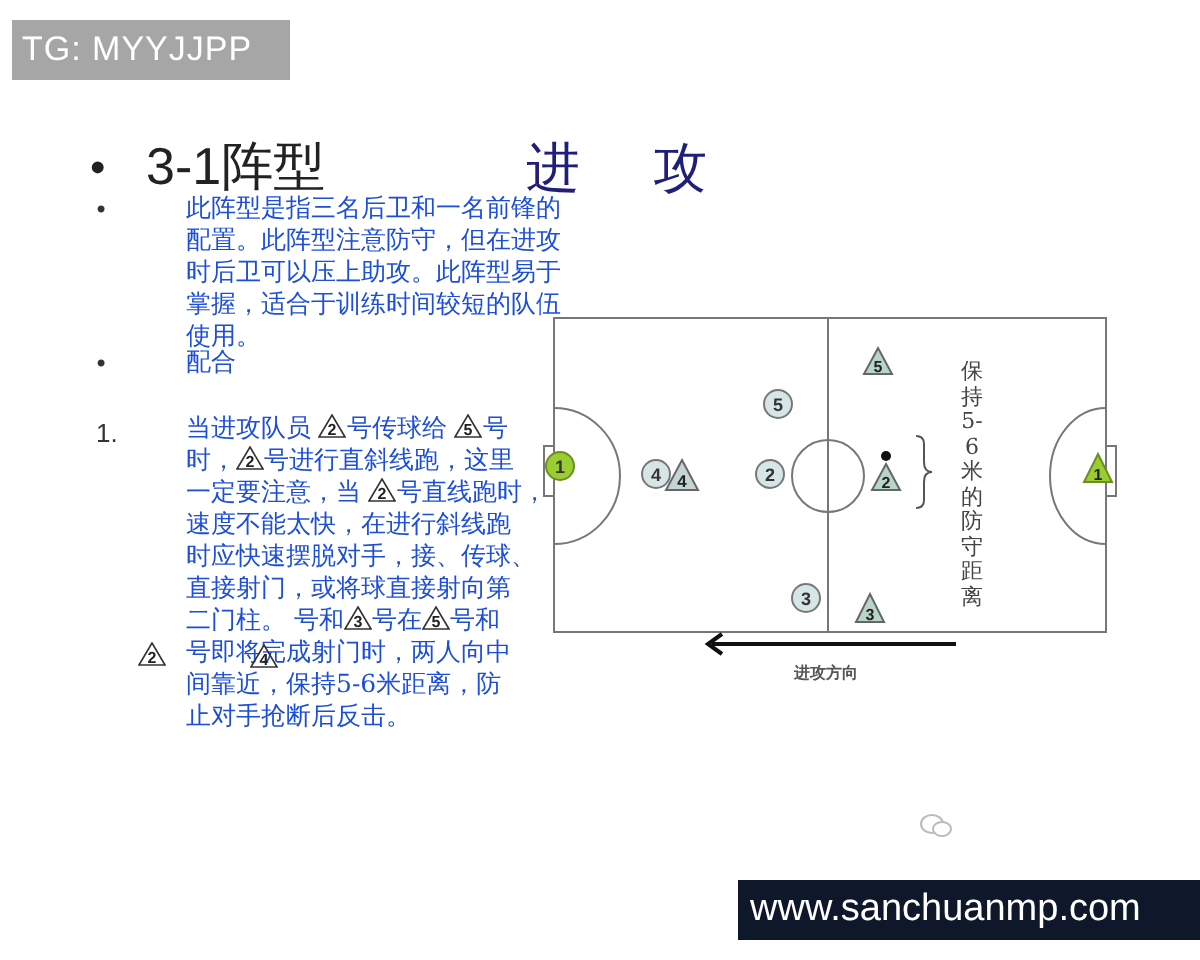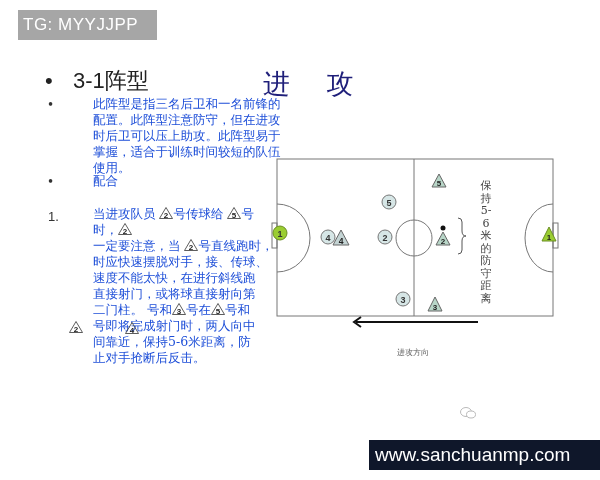--- a/index.html
+++ b/index.html
@@ -1,26 +1,26 @@
 <!DOCTYPE html>
 <html><head>
 <meta charset="utf-8">
 <style>
   html,body{margin:0;padding:0;}
   body{width:600px;height:480px;position:relative;background:#ffffff;overflow:hidden;font-family:"DejaVu Serif",serif;color:#333;}
-  .tg-badge{position:absolute;left:18px;top:10px;width:139px;height:30px;background:#a6a6a6;color:#fff;font-family:"Liberation Sans",sans-serif;font-size:17px;line-height:30px;padding-left:5px;box-sizing:border-box;letter-spacing:0.5px;}
+  .tg-badge{position:absolute;left:6px;top:10px;width:139px;height:30px;background:#a6a6a6;color:#fff;font-family:"Liberation Sans",sans-serif;font-size:17px;line-height:30px;padding-left:5px;box-sizing:border-box;letter-spacing:0.5px;}
   .slide-title{position:absolute;left:263px;top:46px;font-family:"DejaVu Sans",sans-serif;font-size:27px;color:#1f1f7a;letter-spacing:14px;margin-top:20px;}
   .heading-row{position:absolute;left:45px;top:66px;display:flex;align-items:center;}
   .bullet-big{width:28px;font-size:22px;color:#222;font-family:"Liberation Sans",sans-serif;}
-  .heading{font-family:"Liberation Sans",sans-serif;font-size:22px;color:#222;}
+  .heading{font-family:"Liberation Sans",sans-serif;font-size:26px;color:#222;}
   .para{position:absolute;left:93px;font-size:12.5px;line-height:16px;color:#1d4ed8;width:190px;}
   .bullet-small{position:absolute;left:47px;font-size:12px;color:#333;}
   .num{position:absolute;left:48px;font-family:"Liberation Sans",sans-serif;font-size:13px;color:#333;}
   .tri-inline{display:inline-block;width:14px;height:12px;vertical-align:-1px;}
-  .caption{position:absolute;left:397px;top:347px;font-size:8px;color:#555;}
+  .caption{position:absolute;left:397px;top:331px;font-size:8px;color:#555;font-weight:bold;}
   .wechat{position:absolute;left:420px;top:407px;font-size:12px;color:#aaa;display:flex;align-items:center;gap:20px;flex-direction:column;}
   .url-badge{position:absolute;left:369px;top:440px;width:240px;height:30px;background:#0f172a;color:#fff;font-family:"Liberation Sans",sans-serif;font-size:19px;line-height:30px;padding-left:6px;box-sizing:border-box;}
 </style>
 </head>
 <body>
 
 <div class="tg-badge">TG: MYYJJPP</div>
 
 <div class="slide-title">进 攻</div>
 
@@ -41,27 +41,27 @@
   <div><span>当进攻队员</span> <svg class="tri-inline" viewBox="0 0 14 12">
         <polygon points="7,0.5 13.5,11.5 0.5,11.5" fill="#fff" stroke="#333" stroke-width="0.8"></polygon>
         <text x="7" y="10.5" font-size="8" text-anchor="middle" font-family="Liberation Sans,sans-serif" font-weight="bold" fill="#222">2</text>
       </svg><span>号传球给</span> <svg class="tri-inline" viewBox="0 0 14 12">
         <polygon points="7,0.5 13.5,11.5 0.5,11.5" fill="#fff" stroke="#333" stroke-width="0.8"></polygon>
         <text x="7" y="10.5" font-size="8" text-anchor="middle" font-family="Liberation Sans,sans-serif" font-weight="bold" fill="#222">5</text>
       </svg><span>号</span></div>
   <div><span>时，</span><svg class="tri-inline" viewBox="0 0 14 12">
         <polygon points="7,0.5 13.5,11.5 0.5,11.5" fill="#fff" stroke="#333" stroke-width="0.8"></polygon>
         <text x="7" y="10.5" font-size="8" text-anchor="middle" font-family="Liberation Sans,sans-serif" font-weight="bold" fill="#222">2</text>
-      </svg></div>
+      </svg><span>号进行直斜线跑，这里</span></div>
   <div><span>一定要注意，当</span> <svg class="tri-inline" viewBox="0 0 14 12">
         <polygon points="7,0.5 13.5,11.5 0.5,11.5" fill="#fff" stroke="#333" stroke-width="0.8"></polygon>
         <text x="7" y="10.5" font-size="8" text-anchor="middle" font-family="Liberation Sans,sans-serif" font-weight="bold" fill="#222">2</text>
       </svg><span>号直线跑时，</span></div>
+  <div>速度不能太快，在进行斜线跑</div>
   <div>时应快速摆脱对手，接、传球、</div>
-  <div>速度不能太快，在进行斜线跑</div>
   <div>直接射门，或将球直接射向第</div>
   <div><span>二门柱。  号和</span><svg class="tri-inline" viewBox="0 0 14 12">
         <polygon points="7,0.5 13.5,11.5 0.5,11.5" fill="#fff" stroke="#333" stroke-width="0.8"></polygon>
         <text x="7" y="10.5" font-size="8" text-anchor="middle" font-family="Liberation Sans,sans-serif" font-weight="bold" fill="#222">3</text>
       </svg><span>号在</span><svg class="tri-inline" viewBox="0 0 14 12">
         <polygon points="7,0.5 13.5,11.5 0.5,11.5" fill="#fff" stroke="#333" stroke-width="0.8"></polygon>
         <text x="7" y="10.5" font-size="8" text-anchor="middle" font-family="Liberation Sans,sans-serif" font-weight="bold" fill="#222">5</text>
       </svg><span>号和</span></div>
   <div style="position:relative;"><svg class="tri-inline" style="position:absolute;left:-24px;top:3px;" viewBox="0 0 14 12">
         <polygon points="7,0.5 13.5,11.5 0.5,11.5" fill="#fff" stroke="#333" stroke-width="0.8"></polygon>

